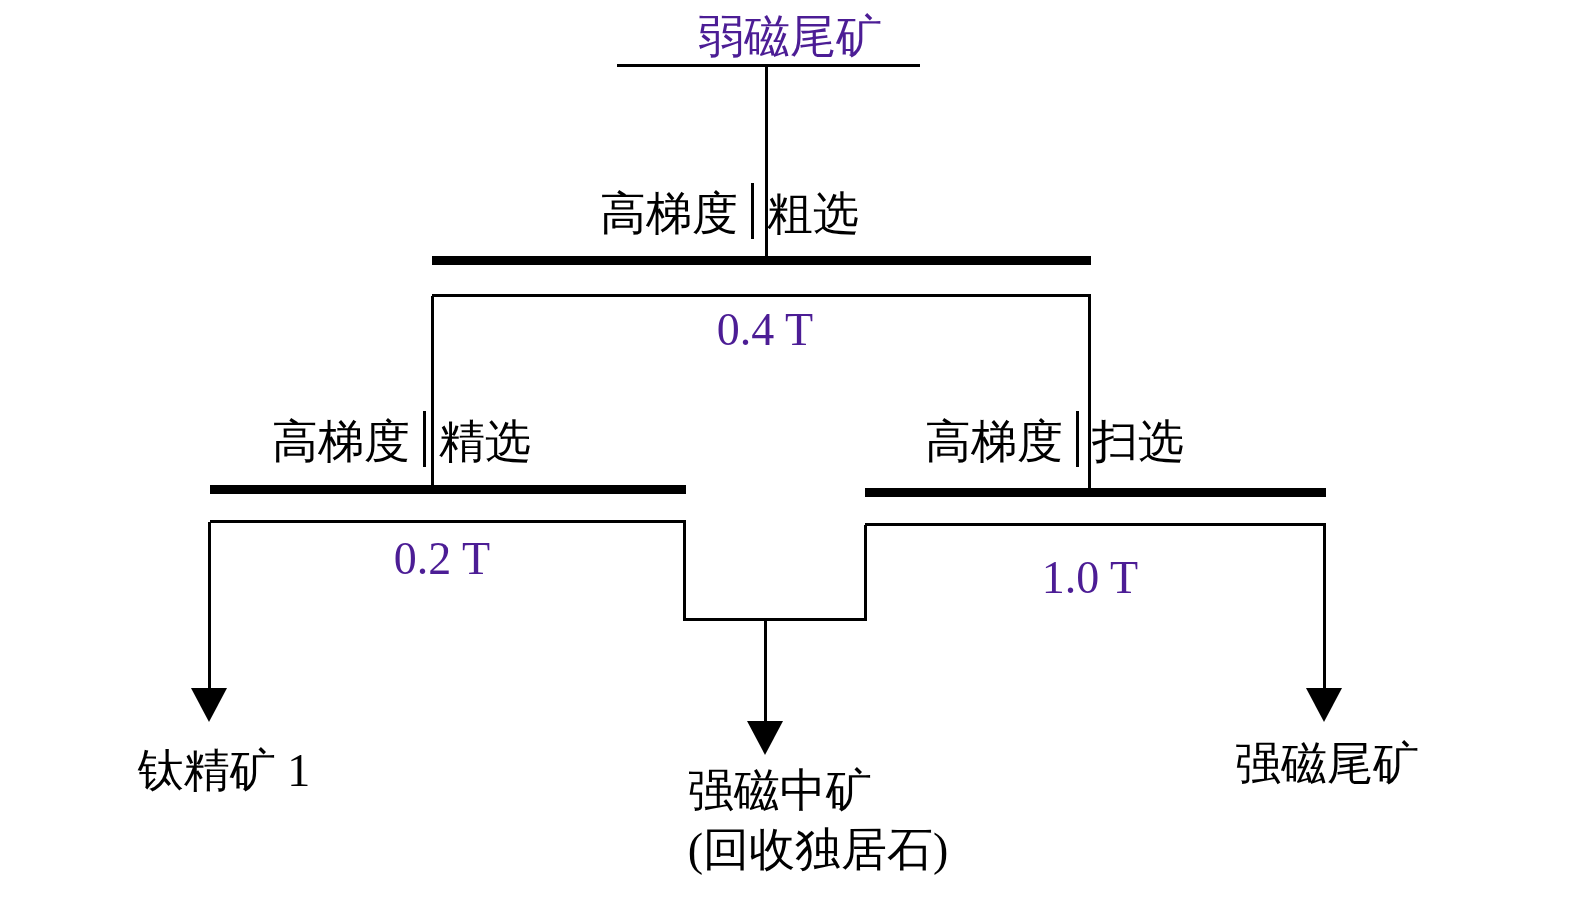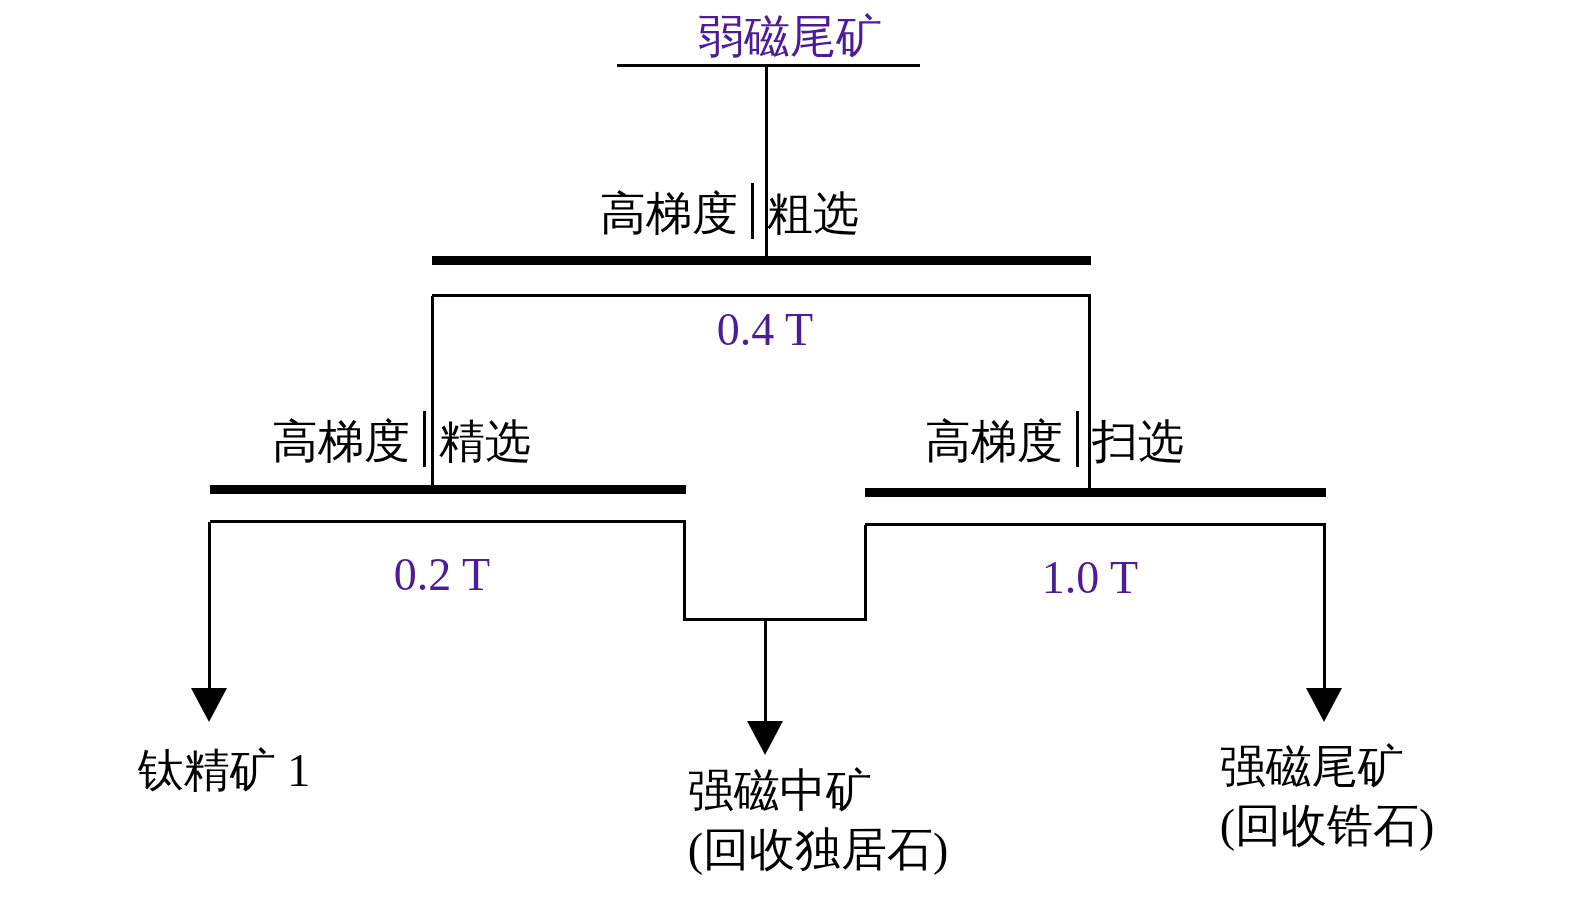--- a/index.html
+++ b/index.html
@@ -78,21 +78,21 @@
   <div class="line" style="left:431px; top:296px; width:3px; height:192px;"></div>
   <div class="line" style="left:1088px; top:296px; width:3px; height:195px;"></div>
 
   <div class="stage-label" style="left:272px; top:411px;">
     <span>高梯度</span>
     <span class="divider"></span>
     <span>精选</span>
   </div>
   <div class="line" style="left:210px; top:485px; width:476px; height:9px;"></div>
   <div class="line" style="left:210px; top:520px; width:476px; height:3px;"></div>
-  <div class="lbl center-x" style="left:442px; top:548px;">0.2 T</div>
+  <div class="lbl center-x" style="left:442px; top:532px;">0.2 T</div>
   <div class="line" style="left:208px; top:522px; width:3px; height:168px;"></div>
   <div class="line" style="left:683px; top:522px; width:3px; height:99px;"></div>
 
   <div class="stage-label" style="left:925px; top:411px;">
     <span>高梯度</span>
     <span class="divider"></span>
     <span>扫选</span>
   </div>
   <div class="line" style="left:865px; top:488px; width:461px; height:9px;"></div>
   <div class="line" style="left:865px; top:523px; width:461px; height:3px;"></div>
@@ -110,18 +110,17 @@
 
   <div class="product" style="left:224px; top:742px;">
     <div>钛精矿 1</div>
   </div>
 
   <div class="product" style="left:818px; top:762px;">
     <div>强磁中矿</div>
     <div>(回收独居石)</div>
   </div>
 
-  <div class="product" style="left:1327px; top:738px;">
+  <div class="product" style="left:1327px; top:738px;font-family:Liberation Mono, monospace;">
     <div>强磁尾矿</div>
-    <div>(回收锆石)</div>
   </div>
 
 </div>
 
 </body></html>

